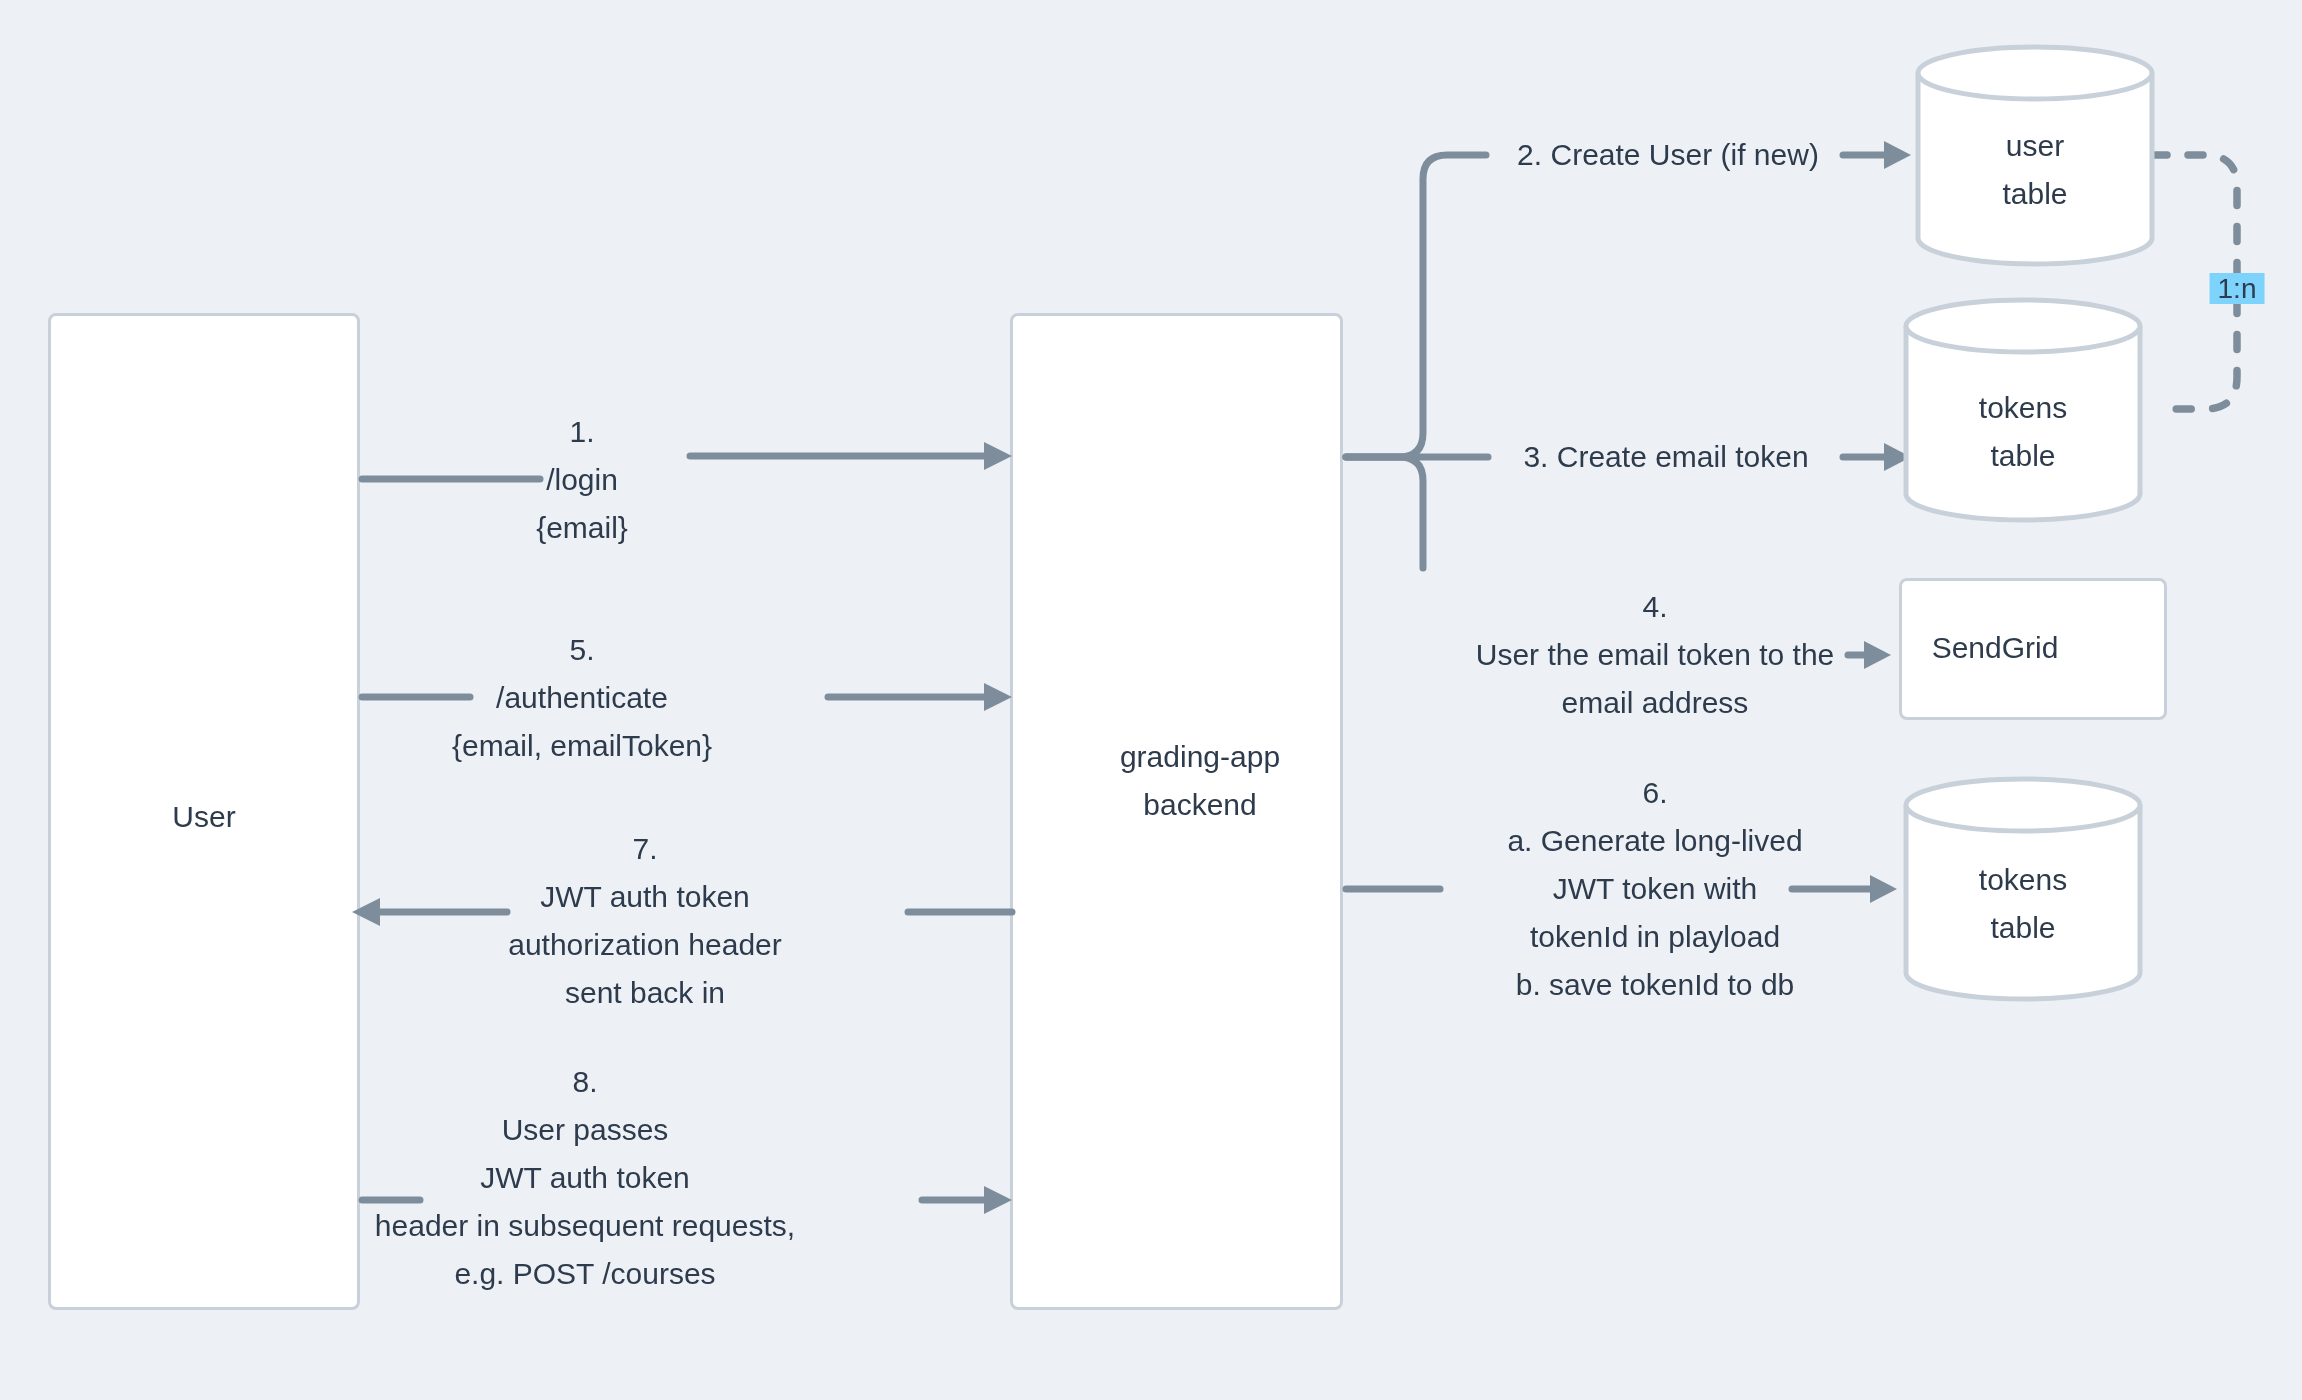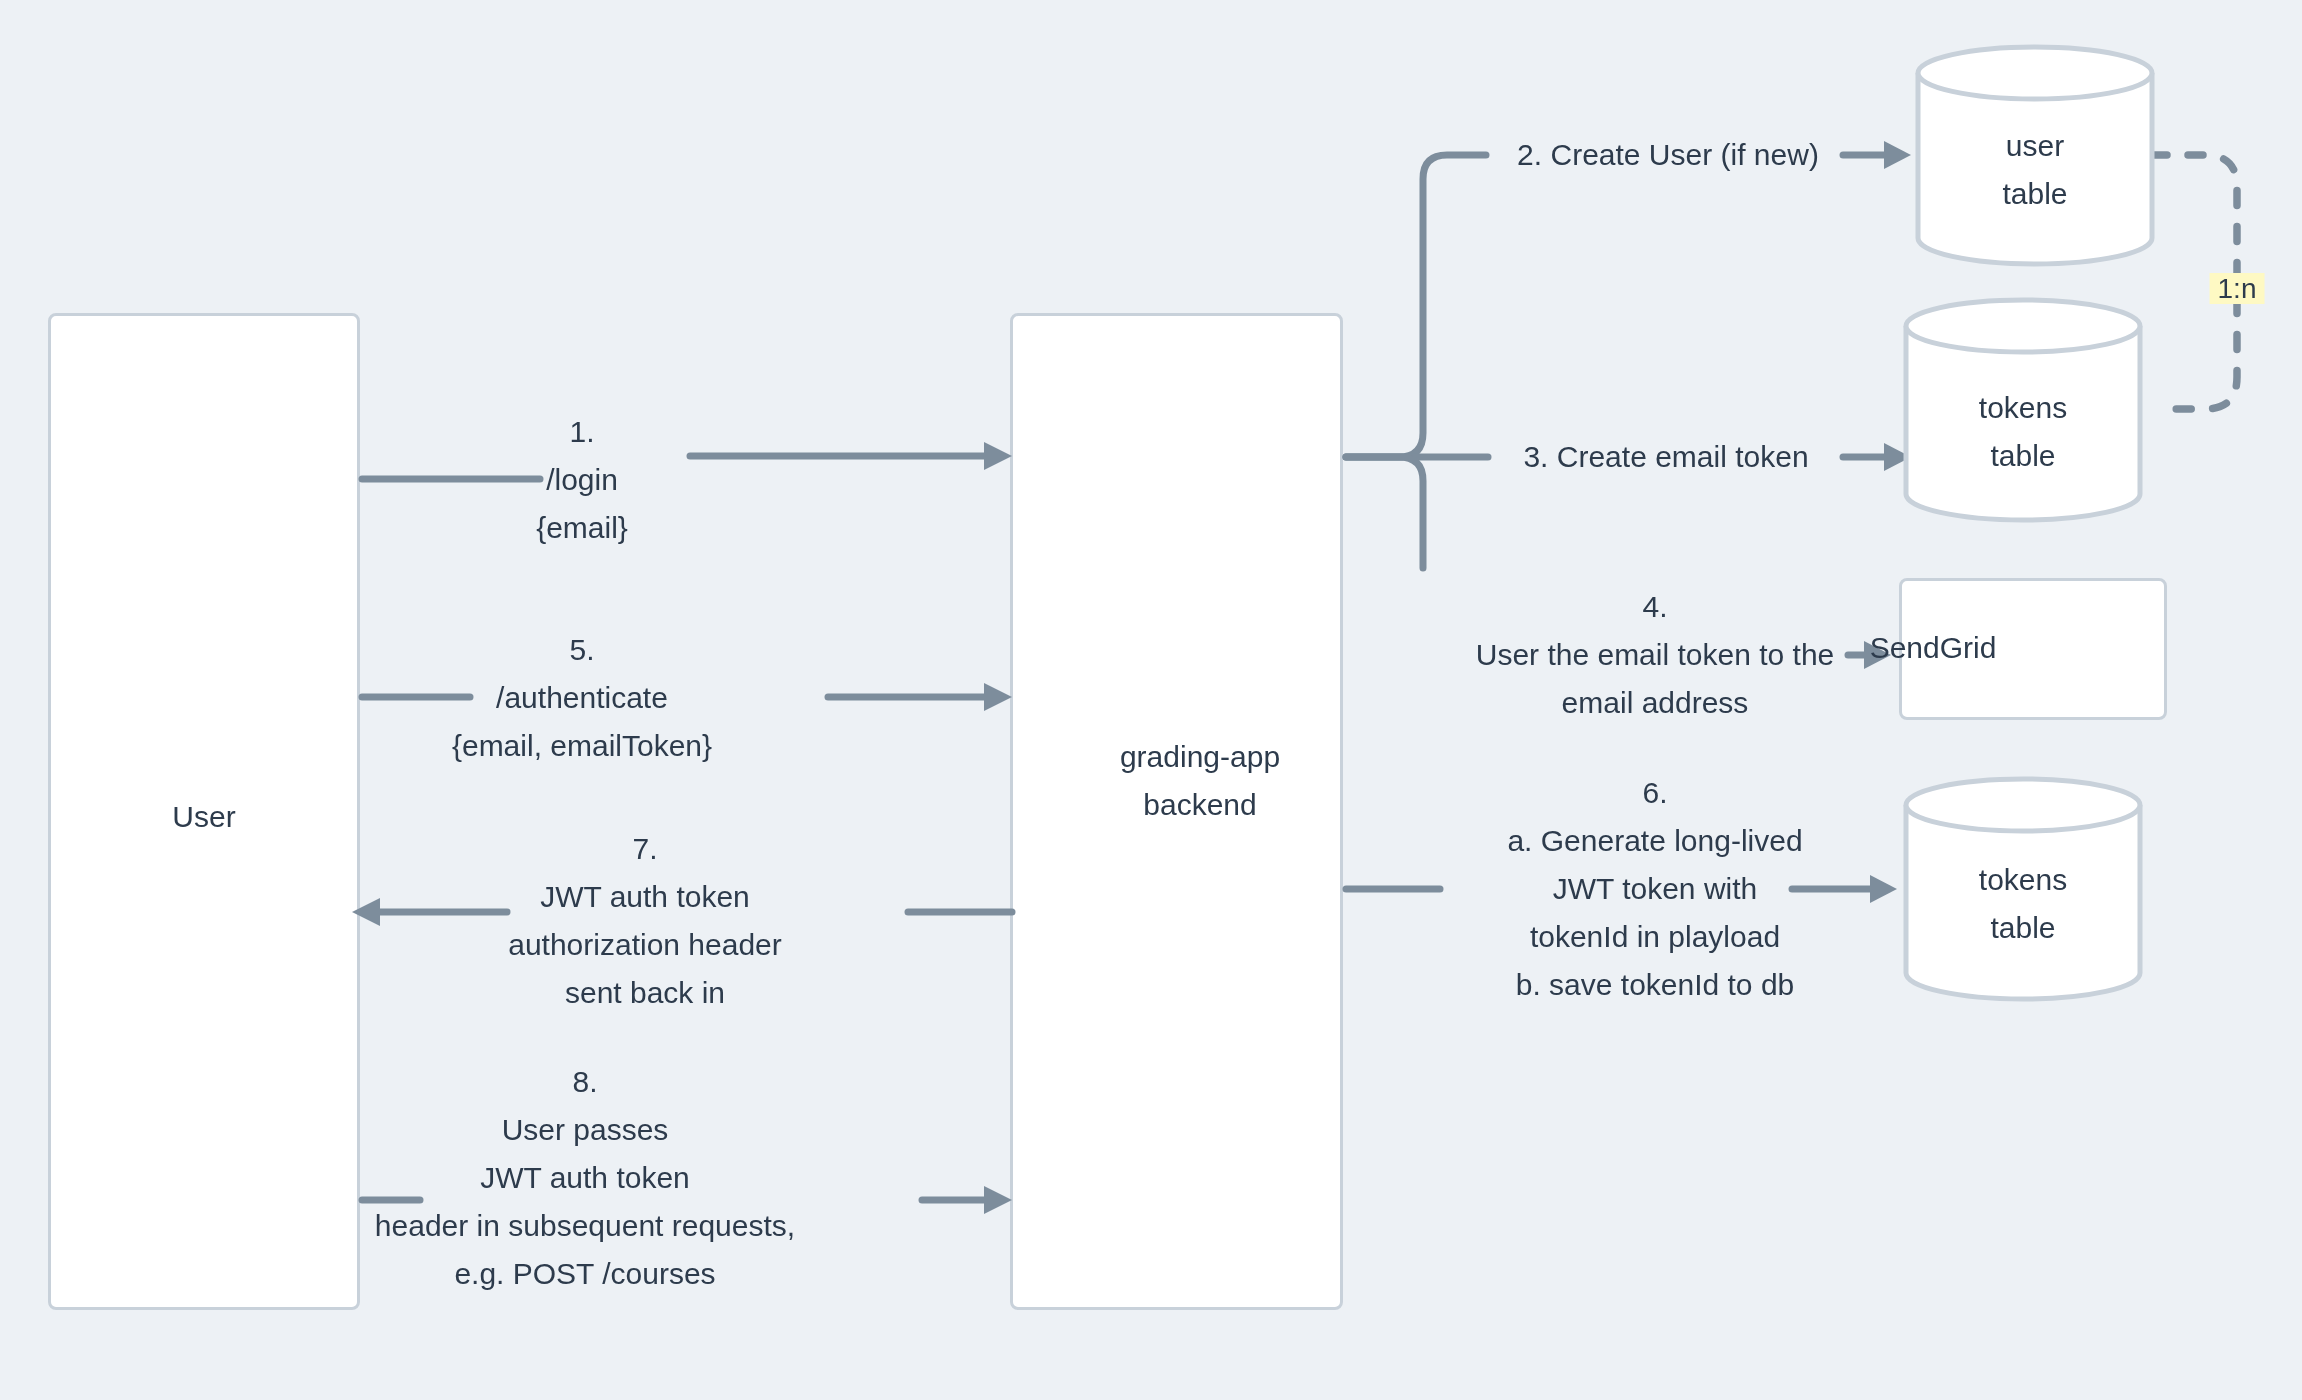--- a/index.html
+++ b/index.html
@@ -13,21 +13,21 @@
   .node{
     position:absolute;background:#ffffff;
     border:3px solid #c8d1da;border-radius:8px;
     box-sizing:border-box;
   }
   .lbl{
     position:absolute;transform:translateX(-50%);
     text-align:center;font-size:30px;line-height:48px;white-space:nowrap;
     color:#2d3b4c;z-index:3;
   }
-  .halo{background:#fef9c3;padding:0 8px;font-size:28px;}
+  .halo{background:#7dd3fc;padding:0 8px;font-size:28px;}
   .conn{stroke:#7d8d9c;stroke-width:7;fill:none;stroke-linecap:round;}
   .conn-dash{stroke:#7d8d9c;stroke-width:7.5;fill:none;stroke-linecap:round;stroke-dasharray:15 21;}
   .head{fill:#7d8d9c;stroke:none;}
   .cyl-body{fill:#ffffff;stroke:#c8d1da;stroke-width:5;}
   .cyl-top{fill:#ffffff;stroke:#c8d1da;stroke-width:5;}
 </style>
 </head>
 <body>
 
 <div class="canvas">
@@ -97,21 +97,21 @@
     <div>backend</div>
   </div>
   <div class="lbl" style="left:2035px;top:122px;">
     <div>user</div>
     <div>table</div>
   </div>
   <div class="lbl" style="left:2023px;top:384px;">
     <div>tokens</div>
     <div>table</div>
   </div>
-  <div class="lbl" style="left:1933px;top:624px;">
+  <div class="lbl" style="left:1995px;top:624px;">
     <div>SendGrid</div>
   </div>
   <div class="lbl" style="left:2023px;top:856px;">
     <div>tokens</div>
     <div>table</div>
   </div>
 
   <div class="lbl" style="left:582px;top:408px;">
     <div>1.</div>
     <div>/login</div>

